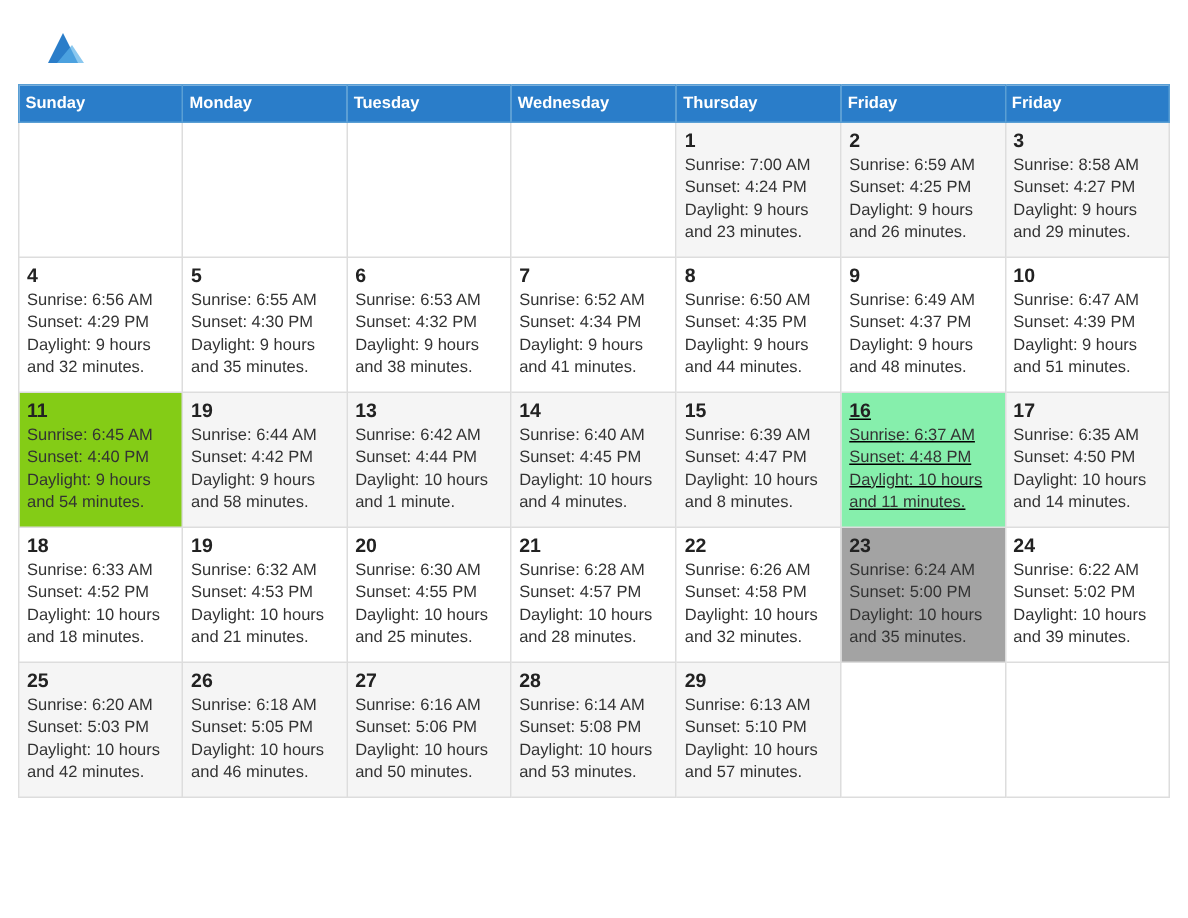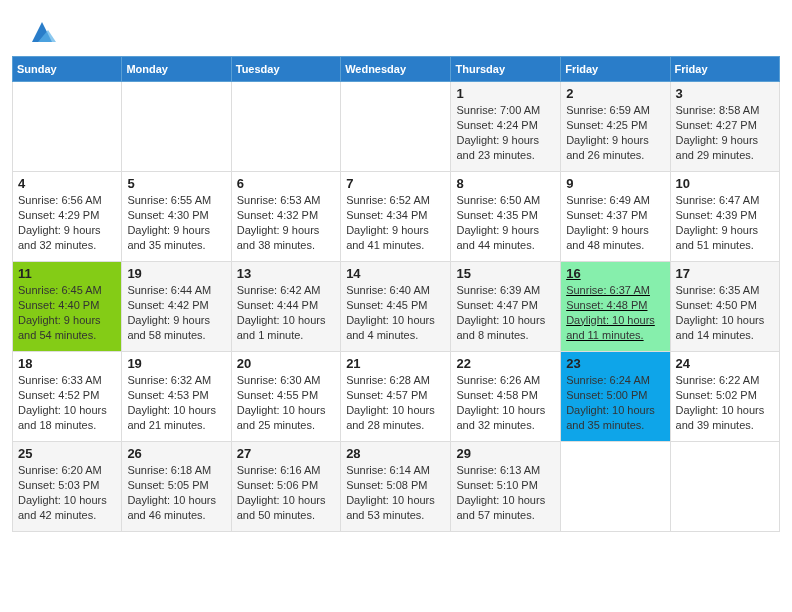--- a/index.html
+++ b/index.html
@@ -294,21 +294,21 @@
 Daylight: 10 hours
 and 28 minutes.</div>
           </td>
           <td style="background: rgb(255, 255, 255);">
             <span class="day-num">22</span>
             <div class="day-detail">Sunrise: 6:26 AM
 Sunset: 4:58 PM
 Daylight: 10 hours
 and 32 minutes.</div>
           </td>
-          <td style="background: #0ea5e9;">
+          <td style="background: #a3a3a3;">
             <span class="day-num">23</span>
             <div class="day-detail">Sunrise: 6:24 AM
 Sunset: 5:00 PM
 Daylight: 10 hours
 and 35 minutes.</div>
           </td>
           <td style="background: rgb(255, 255, 255);">
             <span class="day-num">24</span>
             <div class="day-detail">Sunrise: 6:22 AM
 Sunset: 5:02 PM

